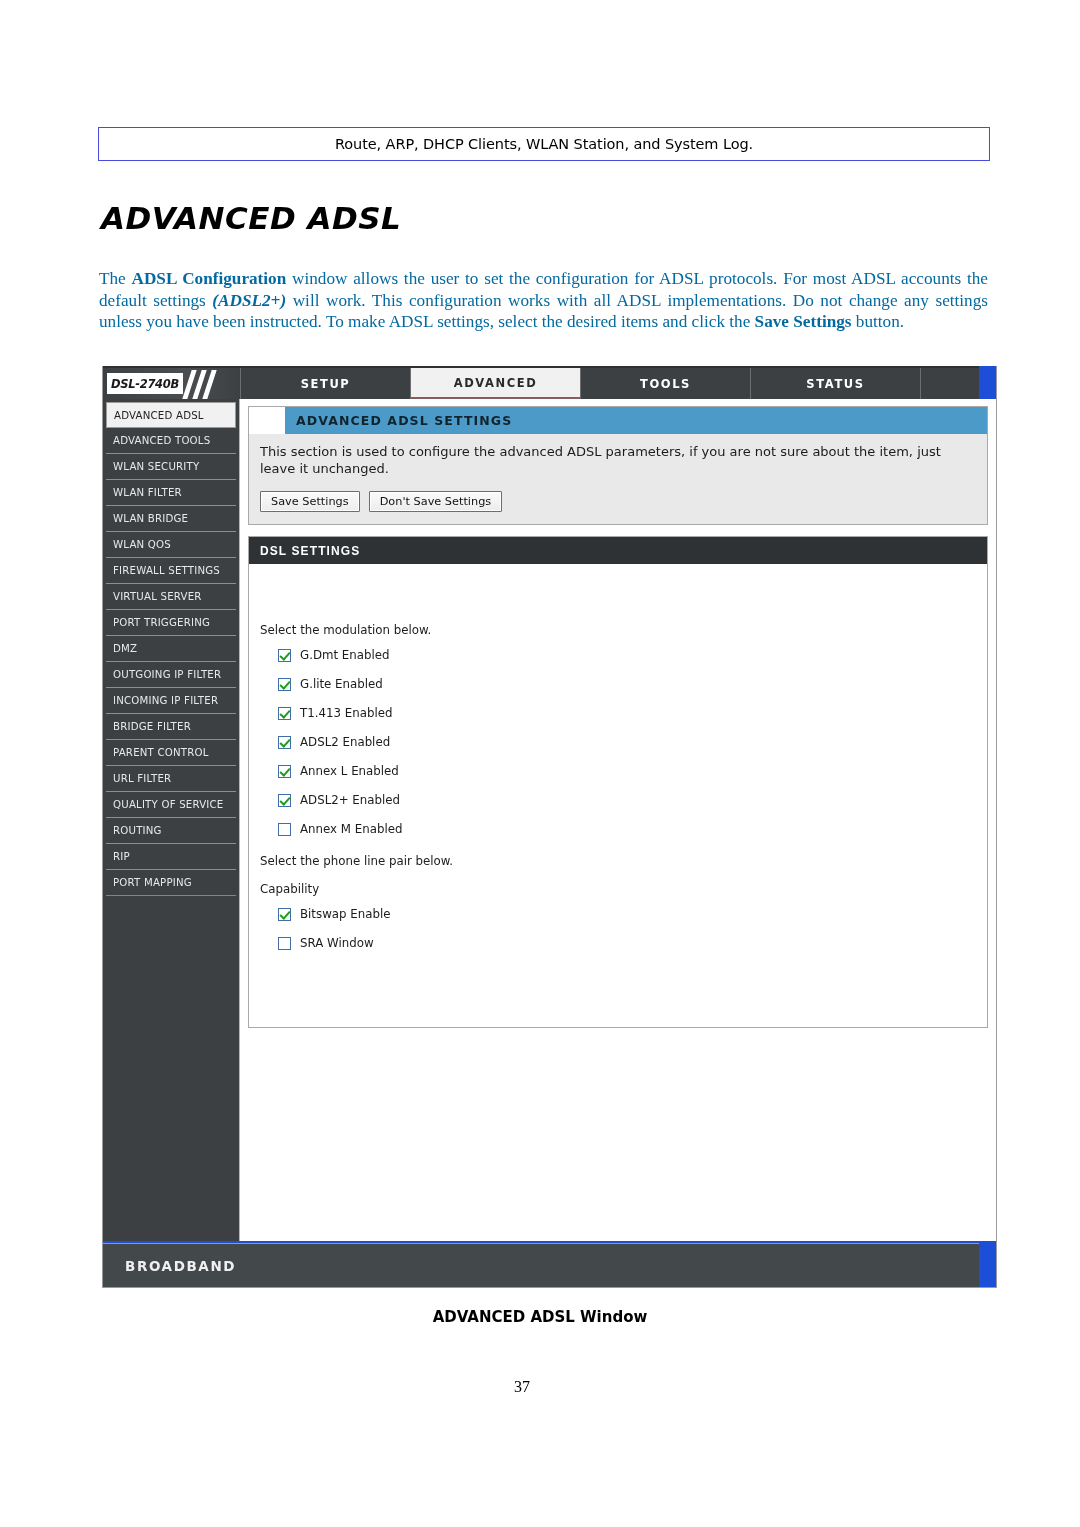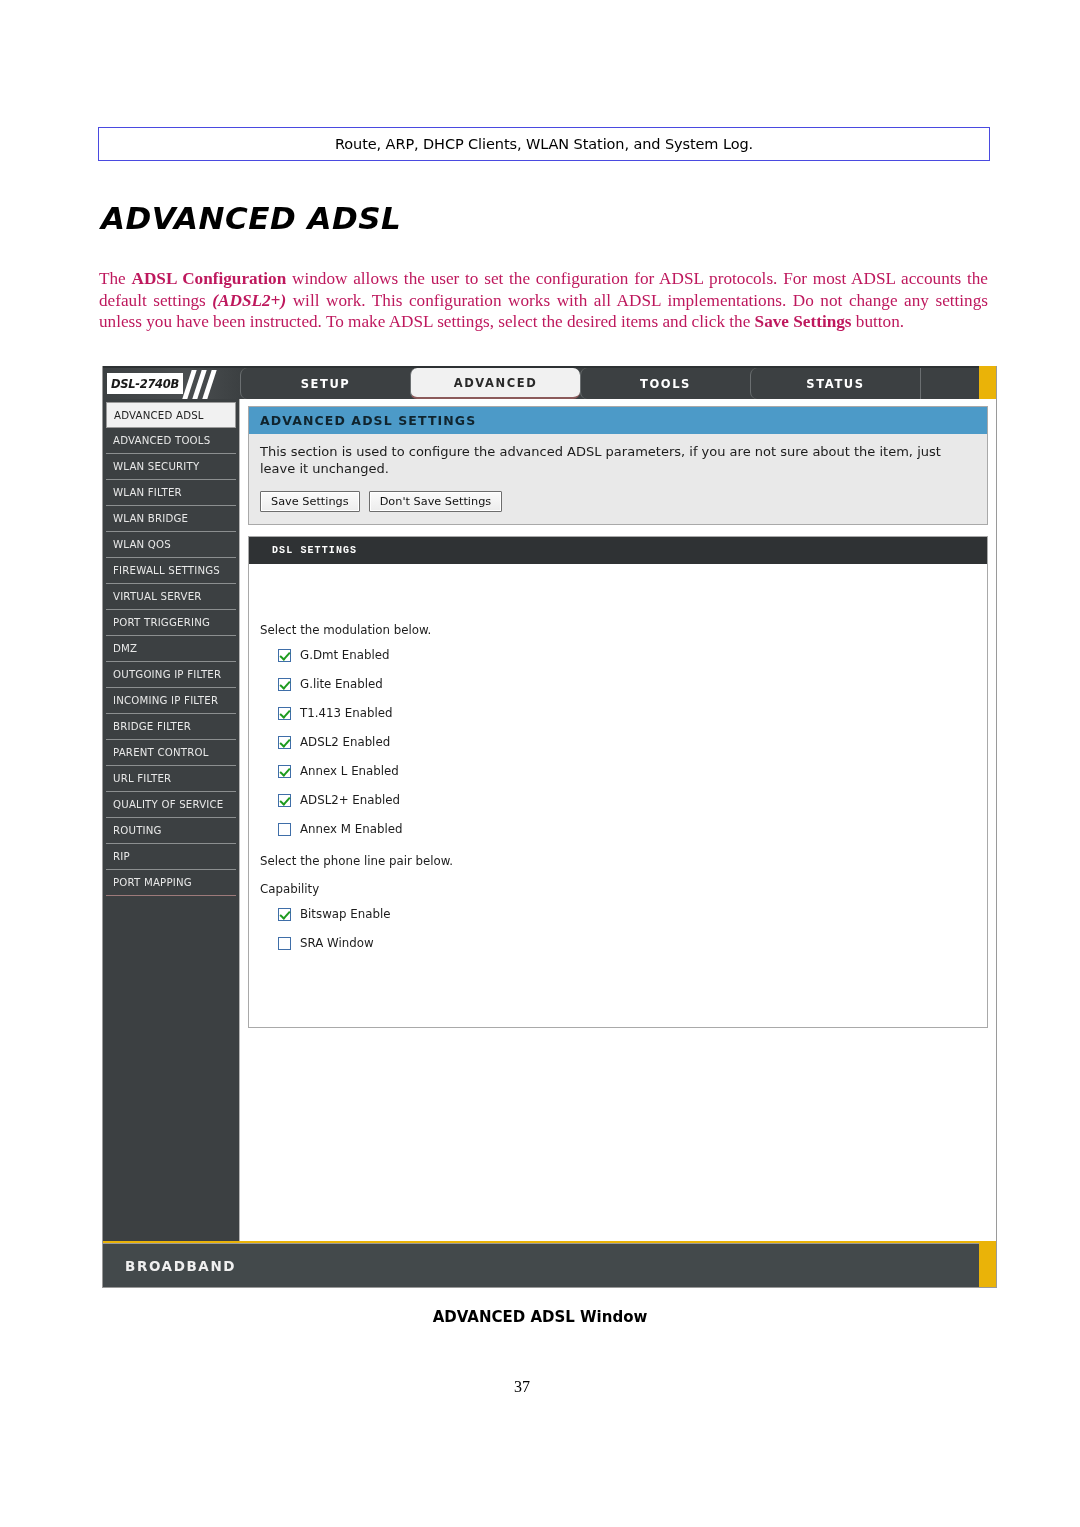--- a/index.html
+++ b/index.html
@@ -56,21 +56,21 @@
 
   .doc-para {
     position: absolute;
     left: 99px;
     top: 268px;
     width: 889px;
     font-family: "Liberation Serif", serif;
     font-size: 17.2px;
     line-height: 21.5px;
     text-align: justify;
-    color: #be185d;
+    color: #0369a1;
   }
   .doc-para b { font-weight: bold; }
   .doc-para i { font-style: italic; font-weight: bold; }
 
   .figure-caption {
     position: absolute;
     left: 0;
     top: 1308px;
     width: 1080px;
     text-align: center;
@@ -90,21 +90,21 @@
     color: #000;
   }
 
   
   .router-ui {
     position: absolute;
     left: 102px;
     top: 366px;
     width: 895px;
     height: 922px;
-    background: #eab308;
+    background: #1d4ed8;
     border-left: 1px solid #9a9a9a;
     border-right: 1px solid #9a9a9a;
     border-bottom: 1px solid #9a9a9a;
     box-sizing: border-box;
   }
 
   
   .ui-topbar {
     position: absolute;
     left: 0; top: 0;
@@ -159,21 +159,21 @@
     align-items: center;
     justify-content: center;
     font-family: "DejaVu Sans", sans-serif;
     font-weight: bold;
     font-size: 11.5px;
     letter-spacing: 1.6px;
     color: #ffffff;
     border-left: 1px solid #6b6f71;
     box-sizing: border-box;
   }
-  .ui-tab.wide { flex: 0 0 170px; border-radius: 7px; }
+  .ui-tab.wide { flex: 0 0 170px; }
   .ui-tab.active {
     background: #f1f1f1;
     color: #2a2a2a;
     border-bottom: 2px solid #8b5a5a;
   }
   .ui-tab.spacer { flex: 1 1 auto; }
 
   
   .ui-sidebar {
     position: absolute;
@@ -249,30 +249,31 @@
     background: #4c9ac8;
     height: 27px;
     display: flex;
     align-items: center;
     padding-left: 11px;
     font-family: "DejaVu Sans", sans-serif;
     font-weight: bold;
     font-size: 12.5px;
     letter-spacing: 1.1px;
     color: #10242e;
+    margin-left: 36px;
   }
   .panel-head-dark {
     background: #2f3234;
     height: 27px;
     display: flex;
     align-items: center;
-    padding-left: 23px;
-    font-family: Liberation Mono, monospace;
-    font-weight: bold;
-    font-size: 10px;
+    padding-left: 11px;
+    font-family: Liberation Sans, sans-serif;
+    font-weight: bold;
+    font-size: 12px;
     letter-spacing: 1.1px;
     color: #ffffff;
   }
   .panel-body-grey {
     background: #e9e9e9;
     padding: 9px 11px 12px 11px;
   }
   .panel-body-white {
     background: #ffffff;
     padding: 11px 11px 16px 11px;

